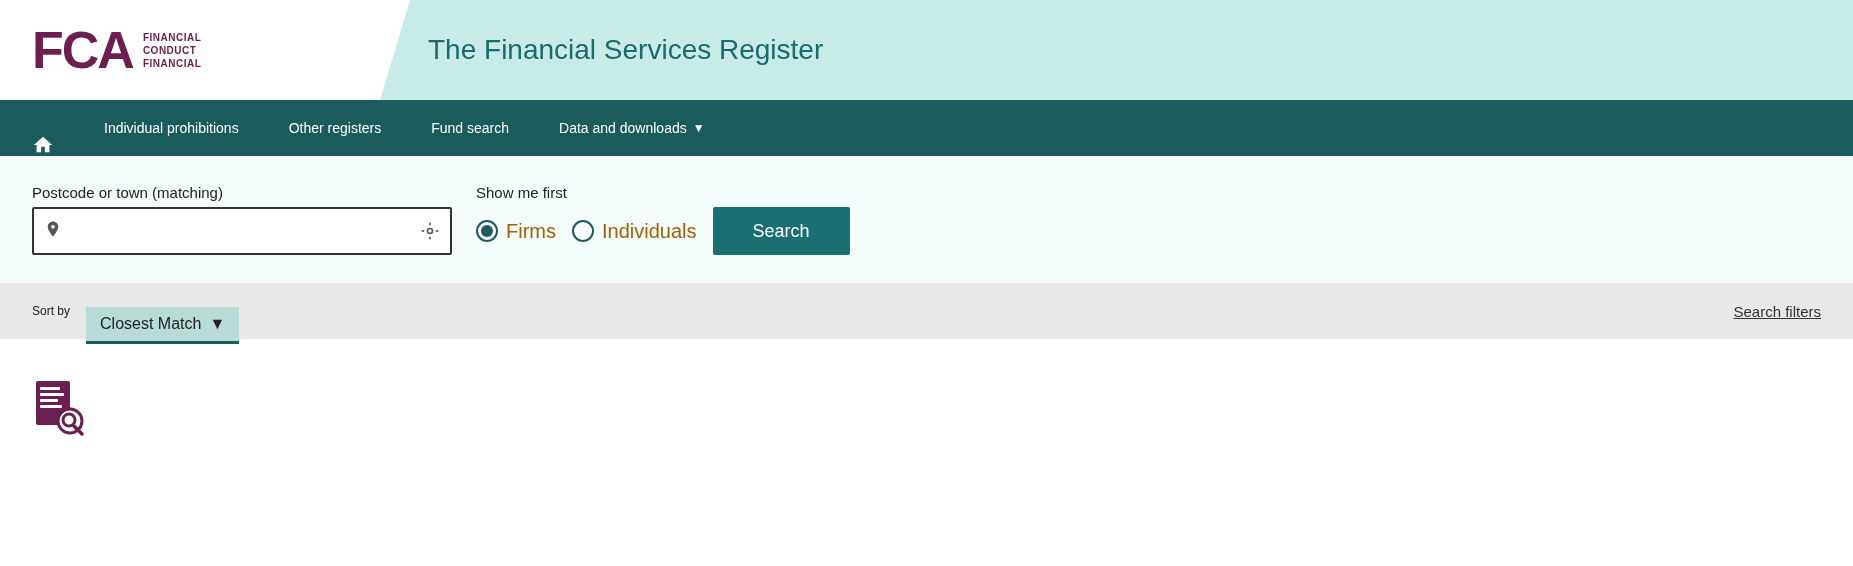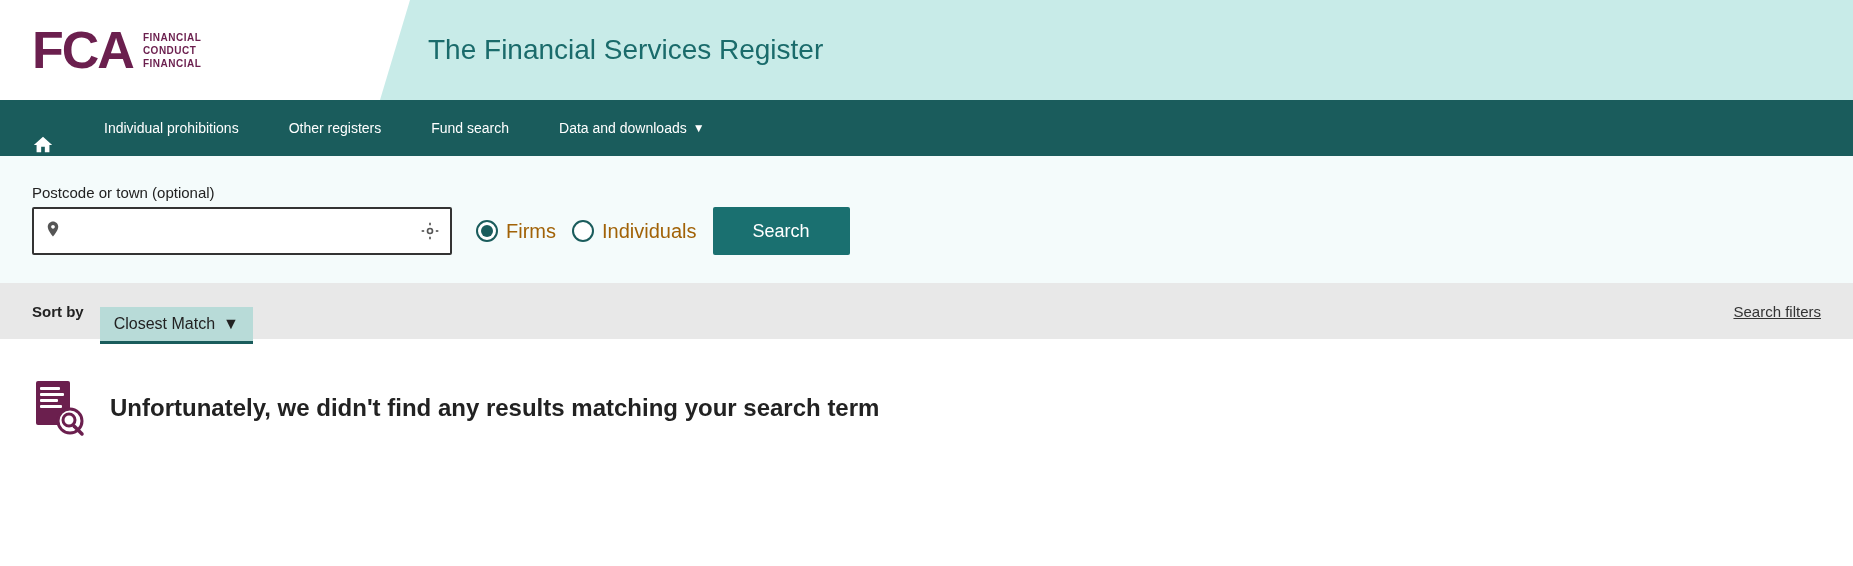--- a/index.html
+++ b/index.html
@@ -208,22 +208,22 @@
       padding: 0 32px;
       height: 56px;
       justify-content: space-between;
     }
     .sort-left {
       display: flex;
       align-items: center;
       gap: 16px;
     }
     .sort-by-label {
-      font-size: 15px;
-      font-weight: bold;
+      font-size: 12px;
+      font-weight: normal;
       color: #222;
     }
     .sort-dropdown {
       background: #b8dbd8;
       border: none;
       border-bottom: 3px solid #1a5c5c;
       padding: 8px 14px;
       font-size: 16px;
       cursor: pointer;
       display: flex;
@@ -294,41 +294,42 @@
       <span>Data and downloads</span>
       <span class="nav-chevron">▼</span>
     </a>
   </div>
 </nav>
 
 <section class="search-area">
 
 
   <div class="search-field">
-    <label class="search-label">Postcode or town (optional)</label>
+    <label class="search-label">Postcode or town (matching)</label>
     <div class="input-wrapper postcode-input">
       <span>
         <svg width="18" height="20" viewBox="0 0 24 24" fill="#555">
             <path d="M12 2C8.13 2 5 5.13 5 9c0 5.25 7 13 7 13s7-7.75 7-13c0-3.87-3.13-7-7-7zm0 9.5c-1.38 0-2.5-1.12-2.5-2.5s1.12-2.5 2.5-2.5 2.5 1.12 2.5 2.5-1.12 2.5-2.5 2.5z"></path>
           </svg>
       </span>
       <input type="text" value="" style="">
       <button class="location-btn">
         <svg width="20" height="20" viewBox="0 0 24 24" fill="none" stroke="#555" stroke-width="2">
             <circle cx="12" cy="12" r="3"></circle>
             <line x1="12" y1="2" x2="12" y2="5"></line>
             <line x1="12" y1="19" x2="12" y2="22"></line>
             <line x1="2" y1="12" x2="5" y2="12"></line>
             <line x1="19" y1="12" x2="22" y2="12"></line>
           </svg>
       </button>
     </div>
   </div>
 
   <div class="show-me-first">
+    <span class="show-me-first-label">Show me first</span>
     <div class="radio-search-row">
       <div class="radio-option">
         <div class="radio-outer">
           <div class="radio-inner"></div>
         </div>
         <span class="radio-label">Firms</span>
       </div>
       <div class="radio-option">
         <div class="radio-outer"></div>
         <span class="radio-label">Individuals</span>
@@ -356,14 +357,13 @@
     <rect x="4" y="2" width="34" height="44" rx="2" fill="#6b1f4e"></rect>
     <rect x="8" y="8" width="20" height="3" rx="1" fill="white"></rect>
     <rect x="8" y="14" width="24" height="3" rx="1" fill="white"></rect>
     <rect x="8" y="20" width="18" height="3" rx="1" fill="white"></rect>
     <rect x="8" y="26" width="22" height="3" rx="1" fill="white"></rect>
 
     <circle cx="38" cy="42" r="12" fill="white" stroke="#6b1f4e" stroke-width="3"></circle>
     <circle cx="37" cy="41" r="6" fill="none" stroke="#6b1f4e" stroke-width="3"></circle>
     <line x1="42" y1="47" x2="50" y2="55" stroke="#6b1f4e" stroke-width="3.5" stroke-linecap="round"></line>
   </svg>
-  <p class="no-results-text">Unfortunately, we didn't find any results matching your search term</p>
 </div>
 
 </body></html>

